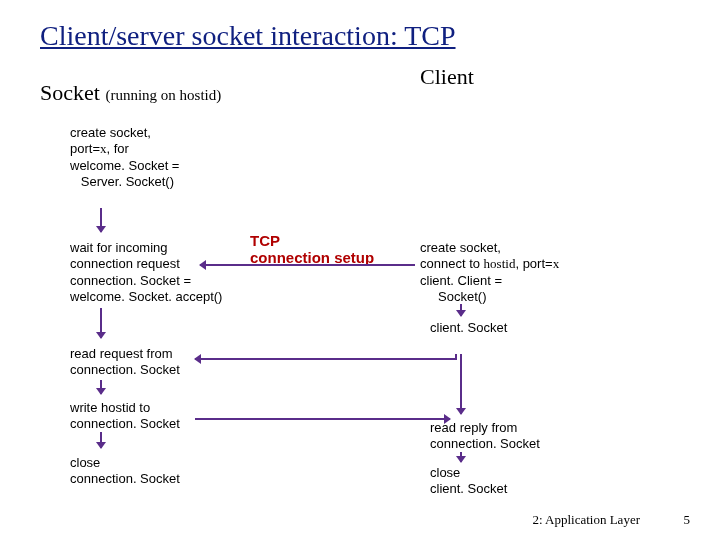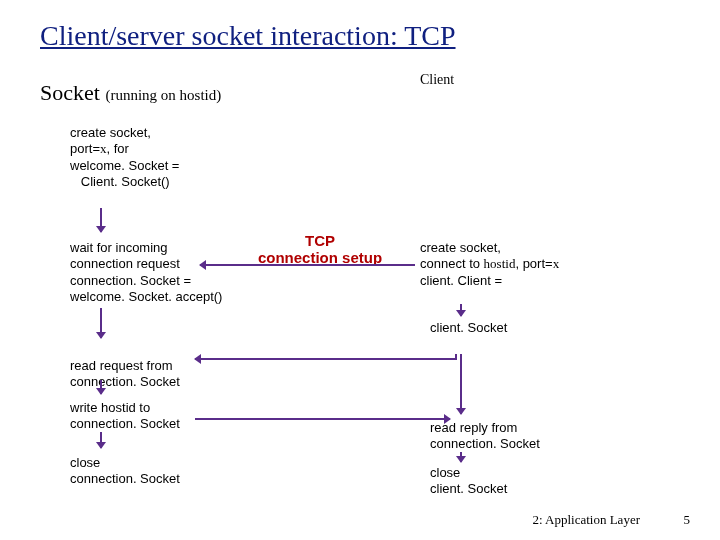--- a/index.html
+++ b/index.html
@@ -1,23 +1,23 @@
 <!DOCTYPE html>
 <html><head>
 <meta charset="utf-8">
 <style>
 *{margin:0;padding:0;box-sizing:border-box}
 body{width:720px;height:540px;background:#fff;font-family:Arial,sans-serif;position:relative}
 .title{font-size:28px;color:#102080;text-decoration:underline;font-family:"Comic Sans MS",cursive;position:absolute;left:40px;top:20px}
 .server-h{position:absolute;left:40px;top:80px;font-family:"Comic Sans MS",cursive;font-size:22px;color:#000}
 .server-h .sub{font-size:15px}
-.client-h{position:absolute;left:420px;top:72px;font-family:"Comic Sans MS",cursive;font-size:14px;color:#000}
+.client-h{position:absolute;left:420px;top:64px;font-family:"Comic Sans MS",cursive;font-size:22px;color:#000}
 .box{position:absolute;font-size:13px;line-height:1.25;color:#000}
 .mono{font-family:Liberation Serif, serif}
-.tcp-lbl{position:absolute;left:250px;top:232px;color:#b00000;font-weight:bold;font-size:15px;text-align:center;width:140px}
+.tcp-lbl{position:absolute;left:250px;top:232px;color:#b00000;font-weight:bold;font-size:15px;width:140px}
 .arrow{position:absolute;background:#5a2d8a}
 .arrow-h{height:2px}
 .arrow-v{width:2px}
 .ah-r::after{content:"";position:absolute;right:-6px;top:-4px;border:5px solid transparent;border-left:7px solid #5a2d8a}
 .ah-l::after{content:"";position:absolute;left:-6px;top:-4px;border:5px solid transparent;border-right:7px solid #5a2d8a}
 .ah-d::after{content:"";position:absolute;bottom:-6px;left:-4px;border:5px solid transparent;border-top:7px solid #5a2d8a}
 .footer-txt{position:absolute;right:80px;bottom:12px;font-family:"Comic Sans MS",cursive;font-size:13px}
 .pageno{position:absolute;right:30px;bottom:12px;font-family:"Comic Sans MS",cursive;font-size:13px}
 </style>
 </head>
@@ -31,31 +31,31 @@
     <span>(running on </span><span class="mono">hostid</span><span>)</span>
   </span>
 </div>
 
 <div class="client-h">Client</div>
 
 <div class="box" style="left:70px;top:125px">
   <div>create socket,</div>
   <div><span>port=</span><span class="mono">x</span><span>, for</span></div>
   <div>welcome. Socket =</div>
-  <div style="white-space:pre">   Client. Socket()</div>
+  <div style="white-space:pre">   Server. Socket()</div>
 </div>
 
 <div class="box" style="left:70px;top:240px">
   <div>wait for incoming</div>
   <div>connection request</div>
   <div>connection. Socket =</div>
   <div>welcome. Socket. accept()</div>
 </div>
 
-<div class="box" style="left:70px;top:358px">
+<div class="box" style="left:70px;top:346px">
   <div>read request from</div>
   <div>connection. Socket</div>
 </div>
 
 <div class="box" style="left:70px;top:400px">
   <div>write hostid to</div>
   <div>connection. Socket</div>
 </div>
 
 <div class="box" style="left:70px;top:455px">
@@ -65,20 +65,21 @@
 
 <div class="tcp-lbl">
   <div>TCP</div>
   <div>connection setup</div>
 </div>
 
 <div class="box" style="left:420px;top:240px">
   <div>create socket,</div>
   <div><span>connect to </span><span class="mono">hostid</span><span>, port=</span><span class="mono">x</span></div>
   <div>client. Client =</div>
+  <div style="white-space:pre">     Socket()</div>
 </div>
 
 <div class="box" style="left:430px;top:320px">
   <div>client. Socket</div>
 </div>
 
 <div class="box" style="left:430px;top:420px">
   <div>read reply from</div>
   <div>connection. Socket</div>
 </div>

